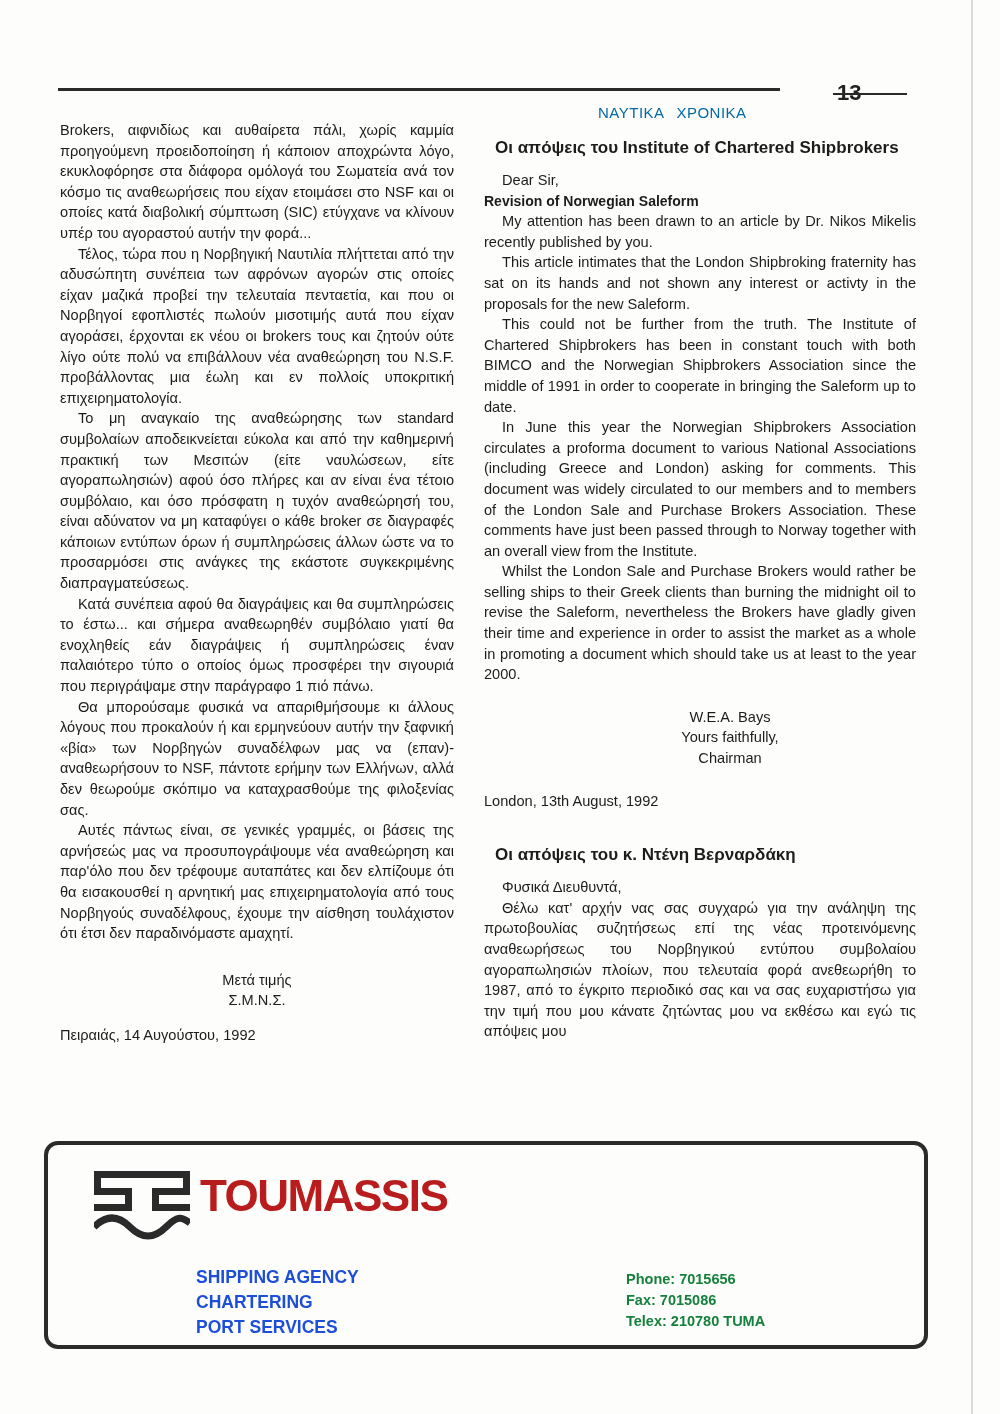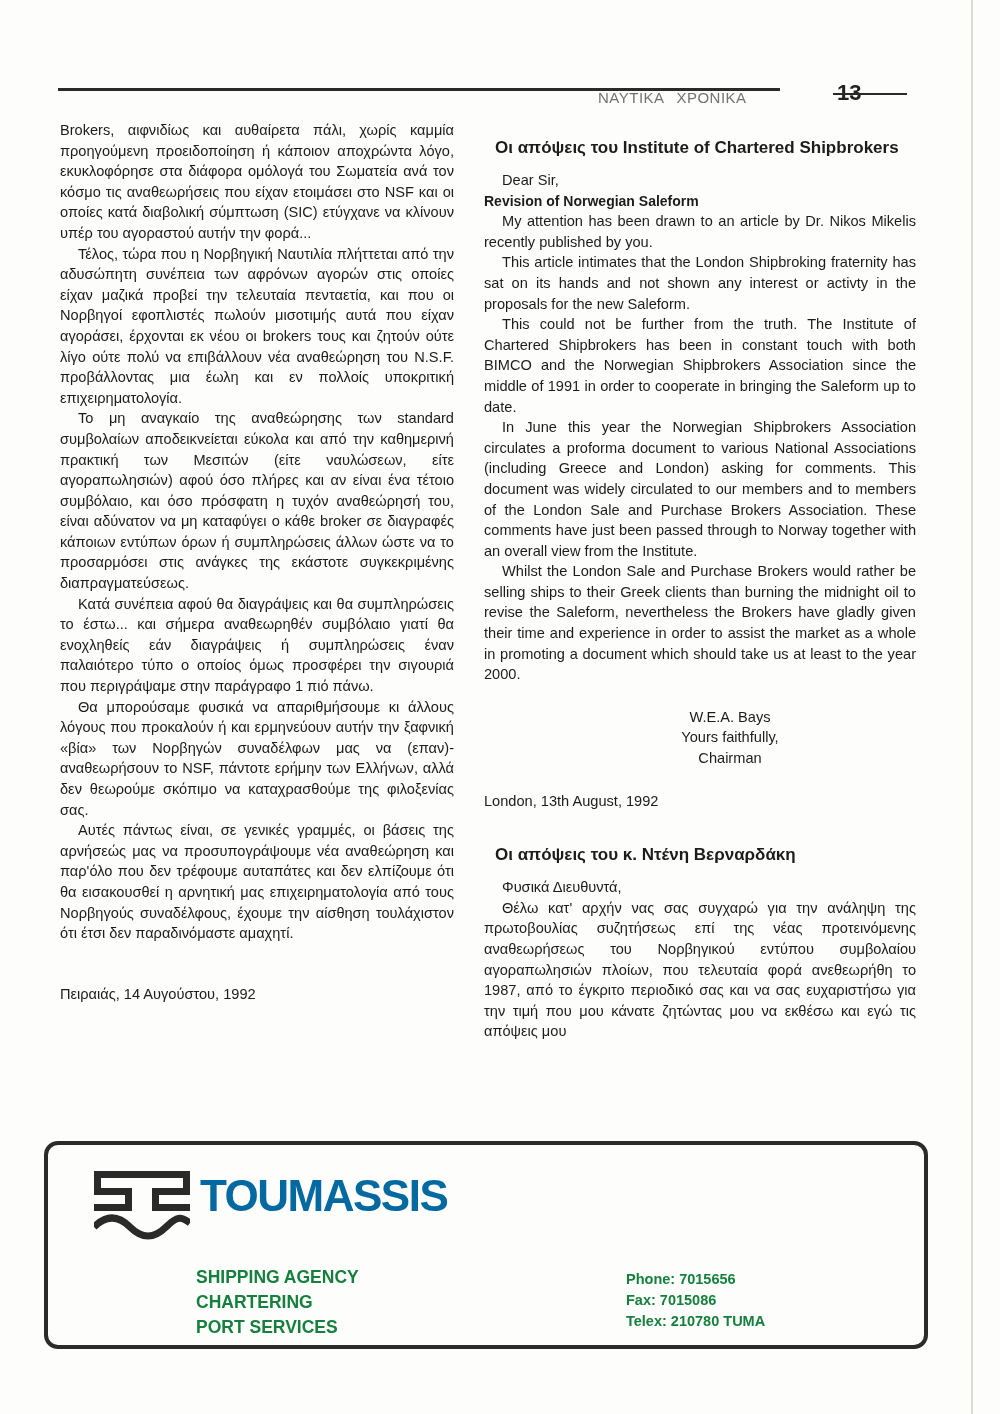--- a/index.html
+++ b/index.html
@@ -6,21 +6,21 @@
   body {
     width: 1000px; height: 1414px; position: relative; overflow: hidden;
     background: #fdfdfb;
     font-family: "Liberation Sans", "DejaVu Sans", sans-serif;
     color: #1c1c1c;
   }
   .scan-edge { position: absolute; left: 971px; top: 0; width: 2px; height: 1414px; background: #dcdcd6; }
   .header-rule-left { position: absolute; left: 58px; top: 88px; width: 722px; height: 3px; background: #2a2a2a; }
   .header-rule-right { position: absolute; left: 833px; top: 93px; width: 74px; height: 2px; background: #2a2a2a; }
   .page-number { position: absolute; left: 789px; top: 80px; font-size: 22px; font-weight: bold; color: #222; margin-left: 48px; }
-  .running-head { position: absolute; left: 598px; top: 89px; font-size: 15px; letter-spacing: 0.5px; color: #737373; word-spacing: 8px; }
+  .running-head { position: absolute; left: 598px; top: 104px; font-size: 15px; letter-spacing: 0.5px; color: #0369a1; word-spacing: 8px; }
 
   .col { position: absolute; font-size: 14.6px; line-height: 20.6px; text-align: justify; }
   .col-left { left: 60px; top: 120px; width: 394px; }
   .col-right { left: 484px; top: 126px; width: 432px; }
   .col p { margin: 0; text-indent: 18px; }
   .col p.noindent { text-indent: 0; }
   .col p.center { text-align: center; text-indent: 0; }
 
   .article-title { font-size: 17px; font-weight: bold; line-height: 22px; margin: 11px; text-align: left; }
   .salutation { margin: 3px 0 0 0; text-indent: 0; }
@@ -28,22 +28,22 @@
   .gap { height: 22px; }
   .gap-sm { height: 14px; }
   .gap-lg { height: 26px; }
   .sign-block { text-align: center; margin-left: 60px; }
 
   .ad-box {
     position: absolute; left: 44px; top: 1141px; width: 884px; height: 208px;
     border: 4px solid #2b2b2b; border-radius: 14px; box-sizing: border-box; background: #fdfdfb;
   }
   .logo { position: absolute; left: 46px; top: 26px; width: 96px; height: 70px; }
-  .brand { position: absolute; left: 152px; top: 28px; font-size: 44px; font-weight: bold; letter-spacing: -1.5px; color: #0369a1; line-height: 46px; }
-  .services { position: absolute; left: 148px; top: 120px; font-size: 17.5px; font-weight: bold; line-height: 25px; color: #15803d; }
+  .brand { position: absolute; left: 152px; top: 28px; font-size: 44px; font-weight: bold; letter-spacing: -1.5px; color: #b91c1c; line-height: 46px; }
+  .services { position: absolute; left: 148px; top: 120px; font-size: 17.5px; font-weight: bold; line-height: 25px; color: #1d4ed8; }
   .contacts { position: absolute; left: 578px; top: 124px; font-size: 14.5px; font-weight: bold; line-height: 21px; color: #15803d; }
   .services div, .contacts div { white-space: nowrap; }
 </style>
 </head>
 <body>
 
 <div class="scan-edge"></div>
 
 <div class="header-rule-left"></div>
 <div class="page-number">13</div>
@@ -51,20 +51,22 @@
 <div class="running-head">ΝΑΥΤΙΚΑ ΧΡΟΝΙΚΑ</div>
 
 <div class="col col-left">
   <p class="noindent">Brokers, αιφνιδίως και αυθαίρετα πάλι, χωρίς καμμία προηγούμενη προειδοποίηση ή κάποιον αποχρώντα λόγο, εκυκλοφόρησε στα διάφορα ομόλογά του Σωματεία ανά τον κόσμο τις αναθεωρήσεις που είχαν ετοιμάσει στο NSF και οι οποίες κατά διαβολική σύμπτωση (SIC) ετύγχανε να κλίνουν υπέρ του αγοραστού αυτήν την φορά...</p>
   <p>Τέλος, τώρα που η Νορβηγική Ναυτιλία πλήττεται από την αδυσώπητη συνέπεια των αφρόνων αγορών στις οποίες είχαν μαζικά προβεί την τελευταία πενταετία, και που οι Νορβηγοί εφοπλιστές πωλούν μισοτιμής αυτά που είχαν αγοράσει, έρχονται εκ νέου οι brokers τους και ζητούν ούτε λίγο ούτε πολύ να επιβάλλουν νέα αναθεώρηση του N.S.F. προβάλλοντας μια έωλη και εν πολλοίς υποκριτική επιχειρηματολογία.</p>
   <p>Το μη αναγκαίο της αναθεώρησης των standard συμβολαίων αποδεικνείεται εύκολα και από την καθημερινή πρακτική των Μεσιτών (είτε ναυλώσεων, είτε αγοραπωλησιών) αφού όσο πλήρες και αν είναι ένα τέτοιο συμβόλαιο, και όσο πρόσφατη η τυχόν αναθεώρησή του, είναι αδύνατον να μη καταφύγει ο κάθε broker σε διαγραφές κάποιων εντύπων όρων ή συμπληρώσεις άλλων ώστε να το προσαρμόσει στις ανάγκες της εκάστοτε συγκεκριμένης διαπραγματεύσεως.</p>
   <p>Κατά συνέπεια αφού θα διαγράψεις και θα συμπληρώσεις το έστω... και σήμερα αναθεωρηθέν συμβόλαιο γιατί θα ενοχληθείς εάν διαγράψεις ή συμπληρώσεις έναν παλαιότερο τύπο ο οποίος όμως προσφέρει την σιγουριά που περιγράψαμε στην παράγραφο 1 πιό πάνω.</p>
   <p>Θα μπορούσαμε φυσικά να απαριθμήσουμε κι άλλους λόγους που προκαλούν ή και ερμηνεύουν αυτήν την ξαφνική «βία» των Νορβηγών συναδέλφων μας να (επαν)-αναθεωρήσουν το NSF, πάντοτε ερήμην των Ελλήνων, αλλά δεν θεωρούμε σκόπιμο να καταχρασθούμε της φιλοξενίας σας.</p>
   <p>Αυτές πάντως είναι, σε γενικές γραμμές, οι βάσεις της αρνήσεώς μας να προσυπογράψουμε νέα αναθεώρηση και παρ'όλο που δεν τρέφουμε αυταπάτες και δεν ελπίζουμε ότι θα εισακουσθεί η αρνητική μας επιχειρηματολογία από τους Νορβηγούς συναδέλφους, έχουμε την αίσθηση τουλάχιστον ότι έτσι δεν παραδινόμαστε αμαχητί.</p>
   <div class="gap-lg"></div>
+  <p class="center">Μετά τιμής</p>
+  <p class="center">Σ.Μ.Ν.Σ.</p>
   <div class="gap-sm"></div>
   <p class="noindent">Πειραιάς, 14 Αυγούστου, 1992</p>
 </div>
 
 <div class="col col-right">
   <h2 class="article-title">Οι απόψεις του Institute of Chartered Shipbrokers</h2>
   <p class="salutation">Dear Sir,</p>
   <p class="noindent subhead">Revision of Norwegian Saleform</p>
   <p>My attention has been drawn to an article by Dr. Nikos Mikelis recently published by you.</p>
   <p>This article intimates that the London Shipbroking fraternity has sat on its hands and not shown any interest or activty in the proposals for the new Saleform.</p>

